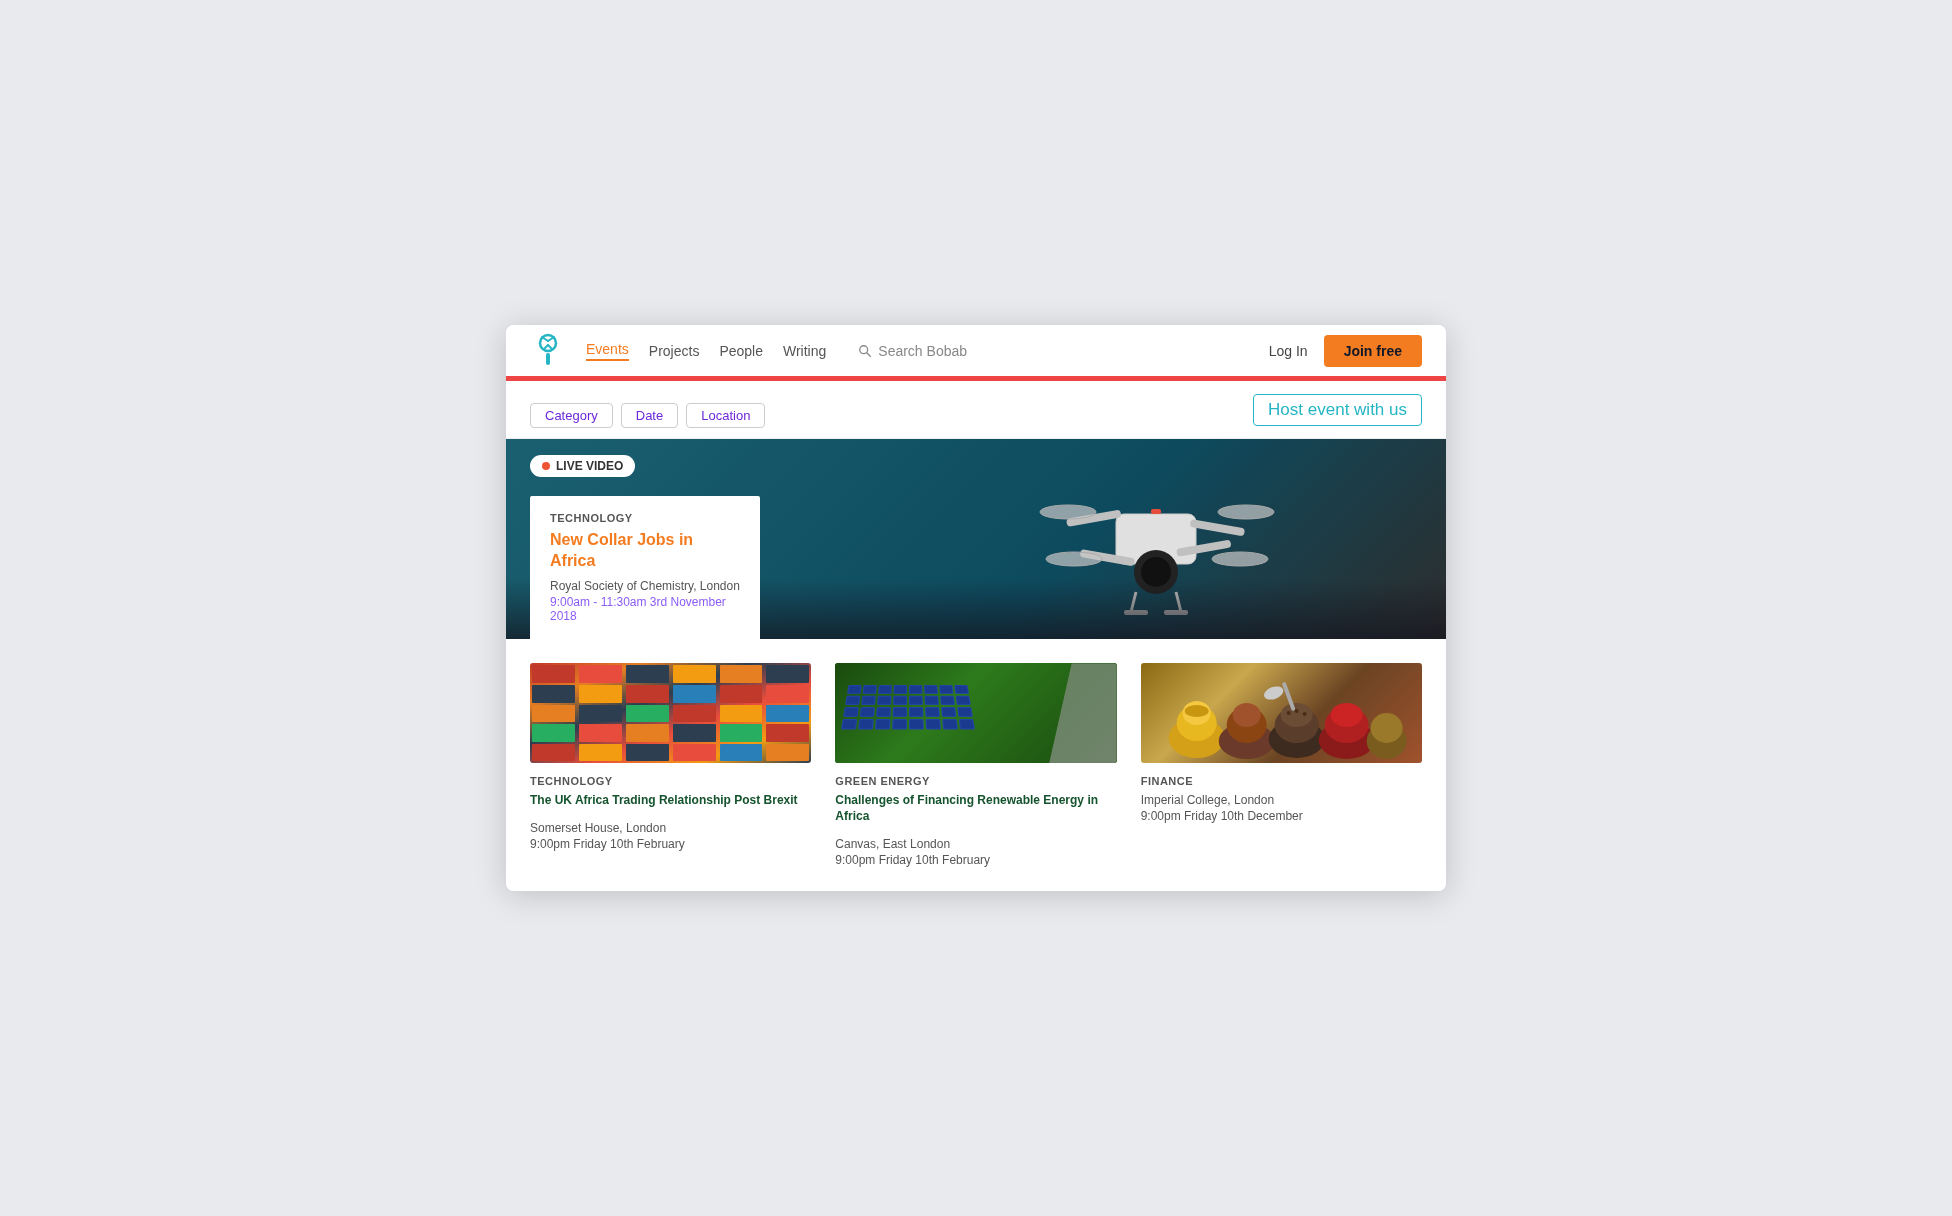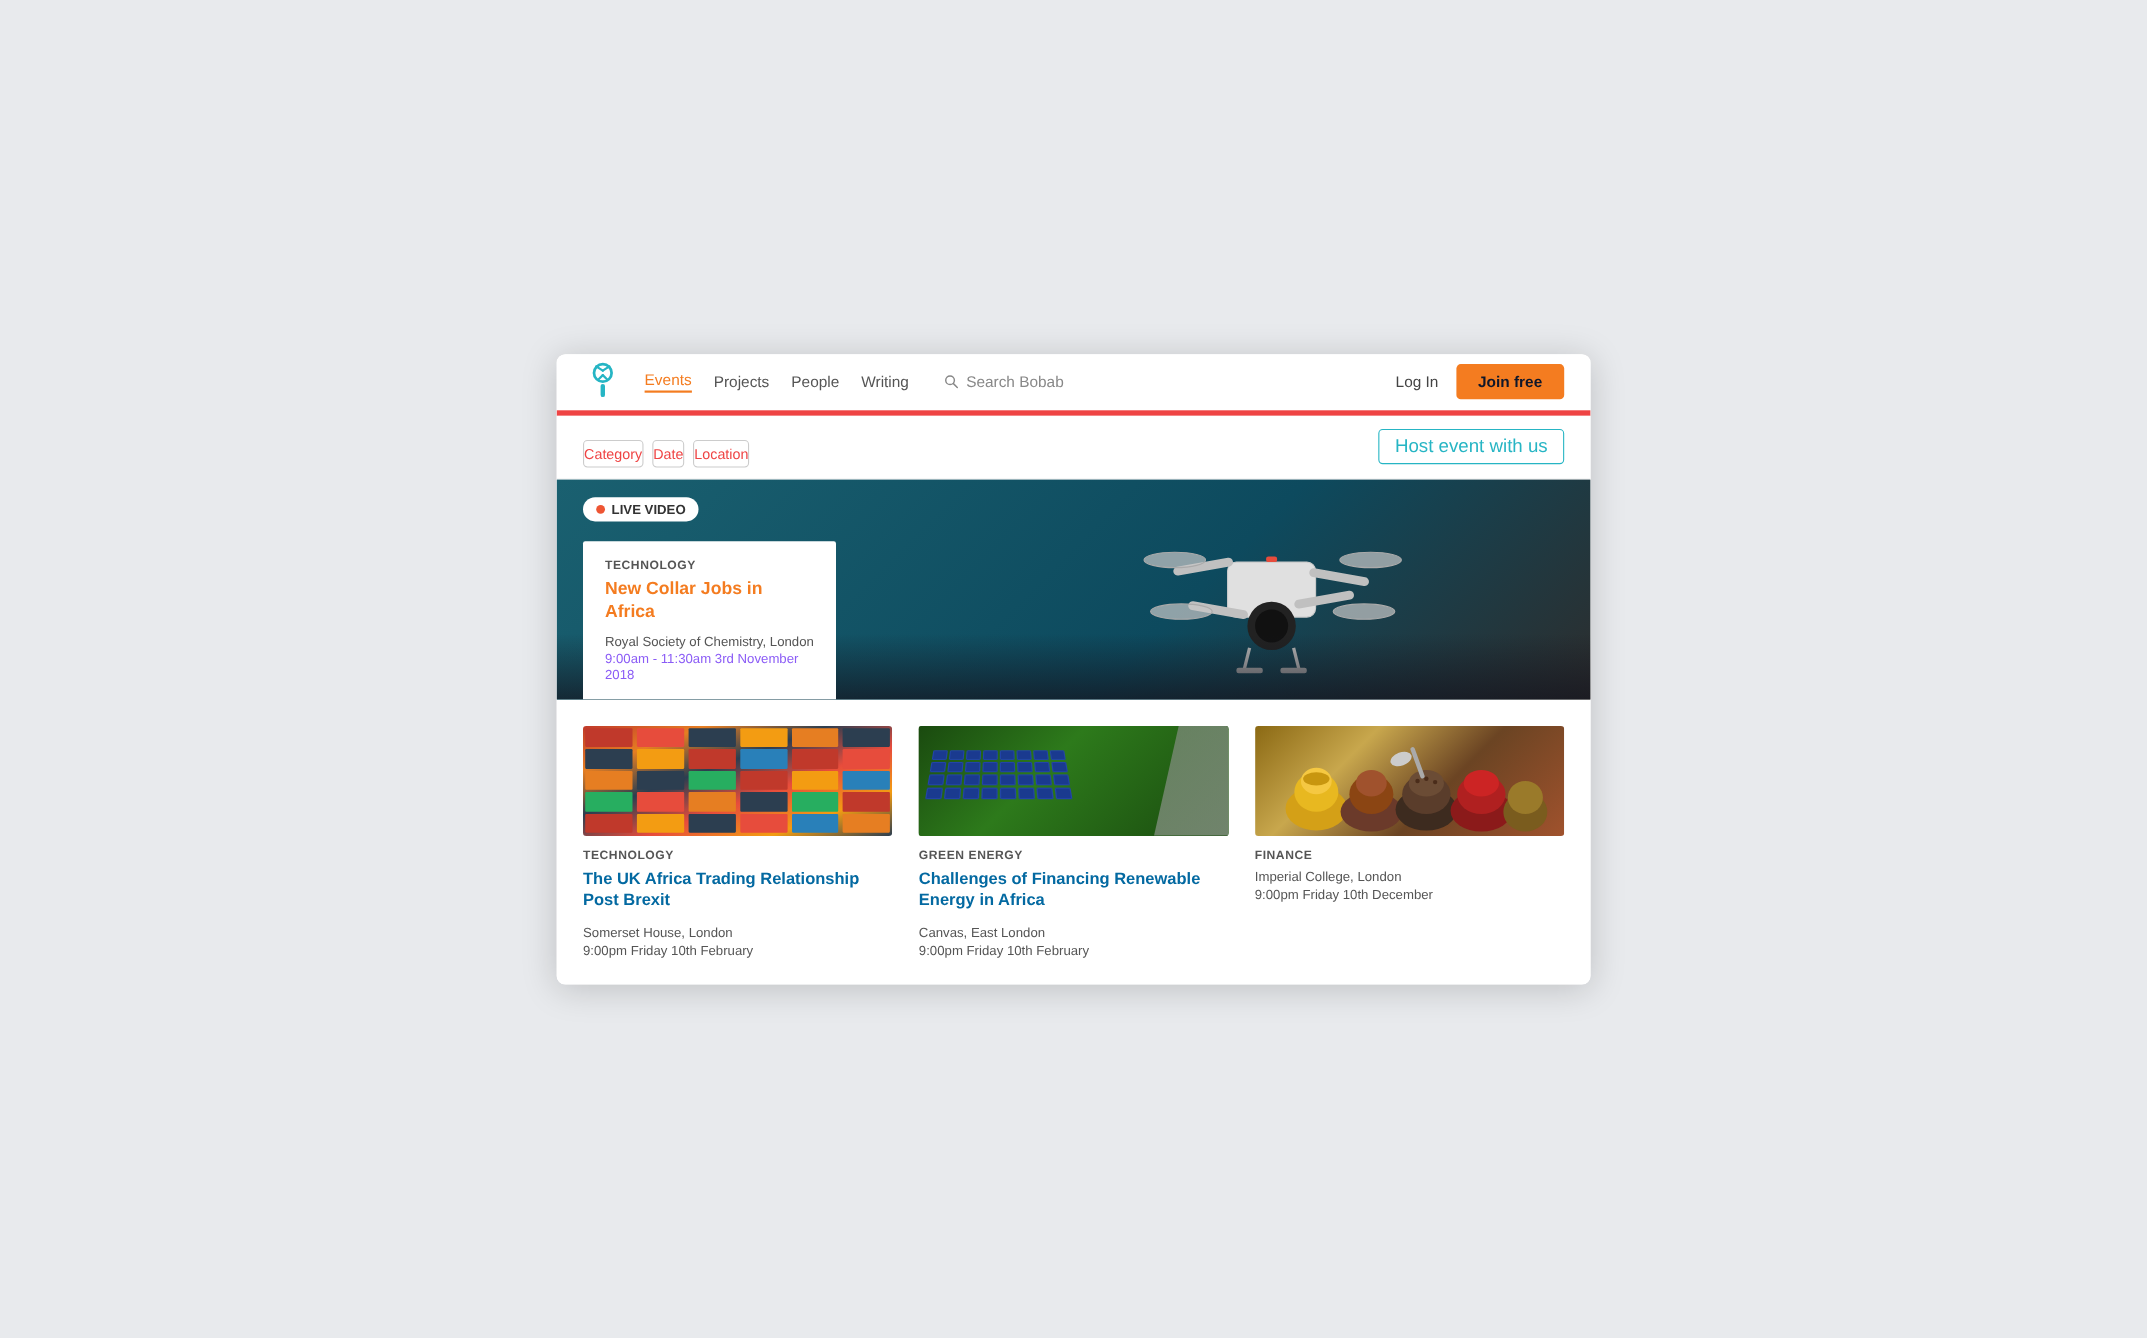--- a/index.html
+++ b/index.html
@@ -88,23 +88,23 @@
       justify-content: space-between;
       padding: 10px 24px;
       background: #fff;
       border-bottom: 1px solid #eee;
     }
     .filter-left { display: flex; gap: 8px; }
     .filter-btn {
       border: 1px solid #ccc;
       background: #fff;
       border-radius: 4px;
-      padding: 4px 0;
+      padding: 4px 14px;
       font-size: 13px;
-      color: #ef4444;
+      color: #6d28d9;
       cursor: pointer;
       margin-top: 12px;
     }
     .host-btn {
       border: 1.5px solid #26b5c4;
       background: #fff;
       color: #26b5c4;
       border-radius: 4px;
       padding: 5px 14px;
       font-size: 17px;
@@ -242,23 +242,23 @@
 
     .event-category {
       font-size: 11px;
       font-weight: 700;
       color: #555;
       letter-spacing: 0.5px;
       text-transform: uppercase;
       margin-bottom: 6px;
     }
     .event-title {
-      font-size: 15px;
+      font-size: 12px;
       font-weight: 700;
-      color: #0369a1;
+      color: #14532d;
       margin-bottom: 12px;
       line-height: 1.3;
     }
     .event-venue {
       font-size: 12px;
       color: #555;
       margin-bottom: 2px;
     }
     .event-time {
       font-size: 12px;

